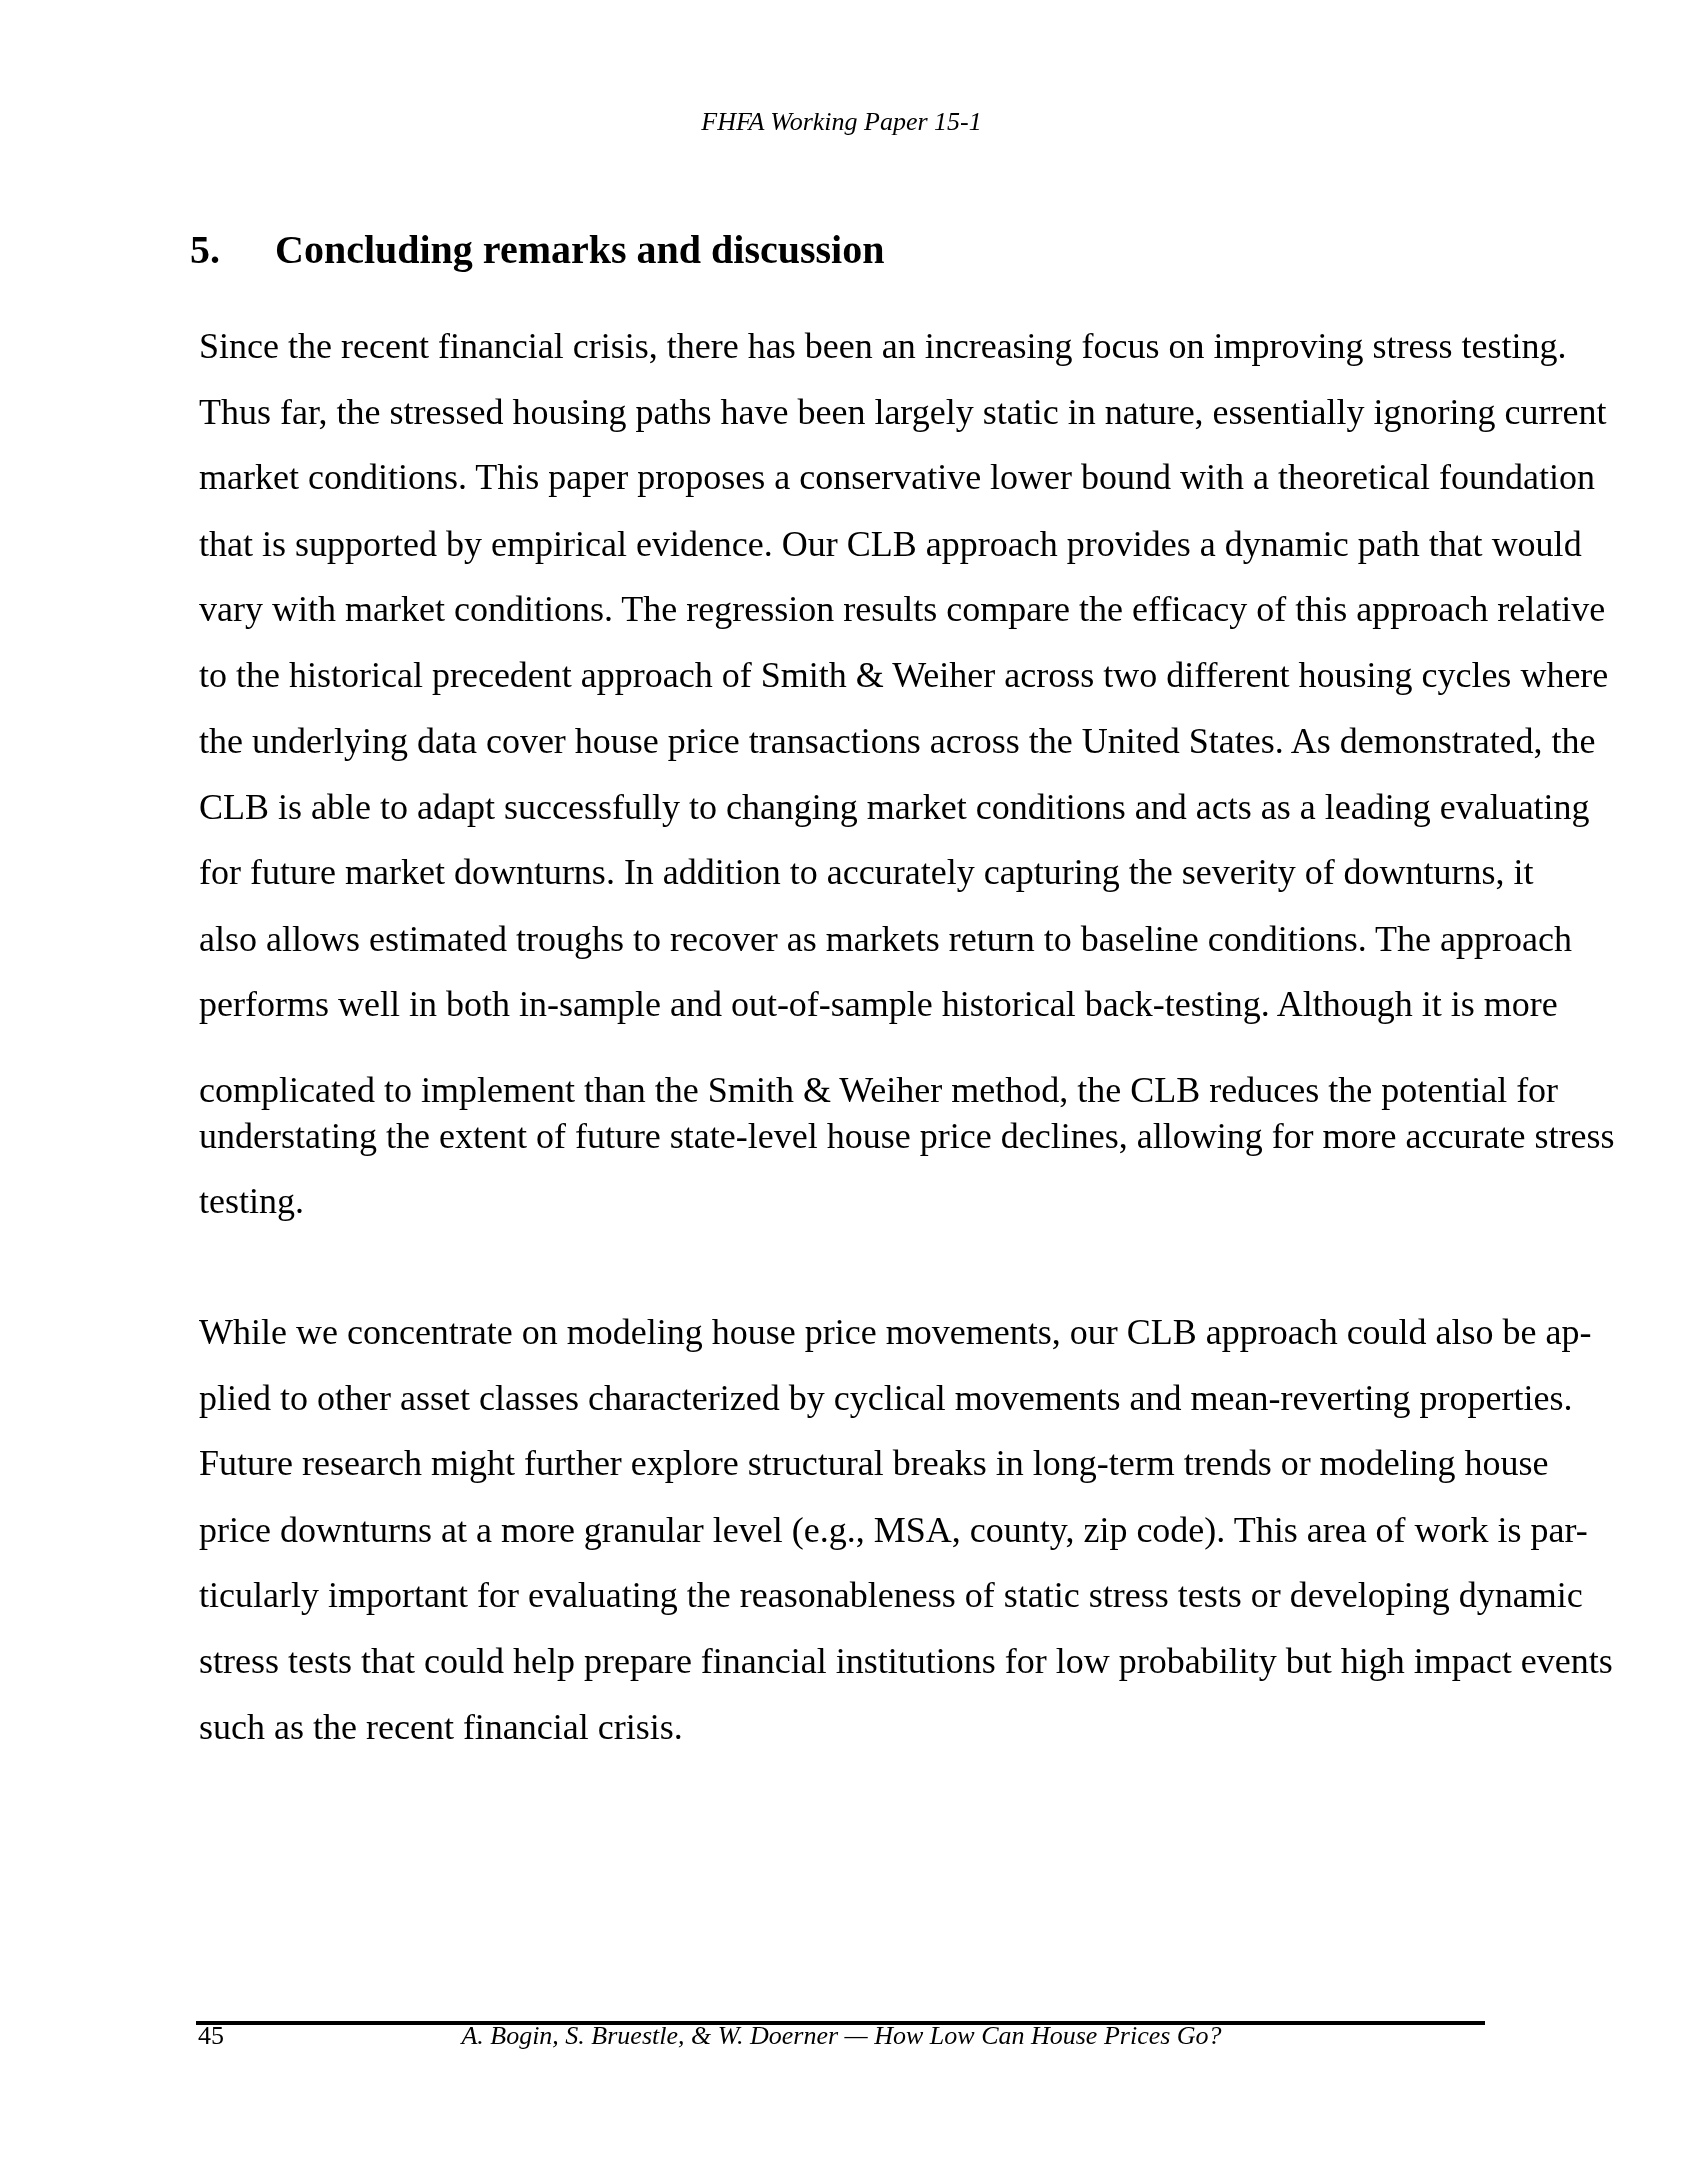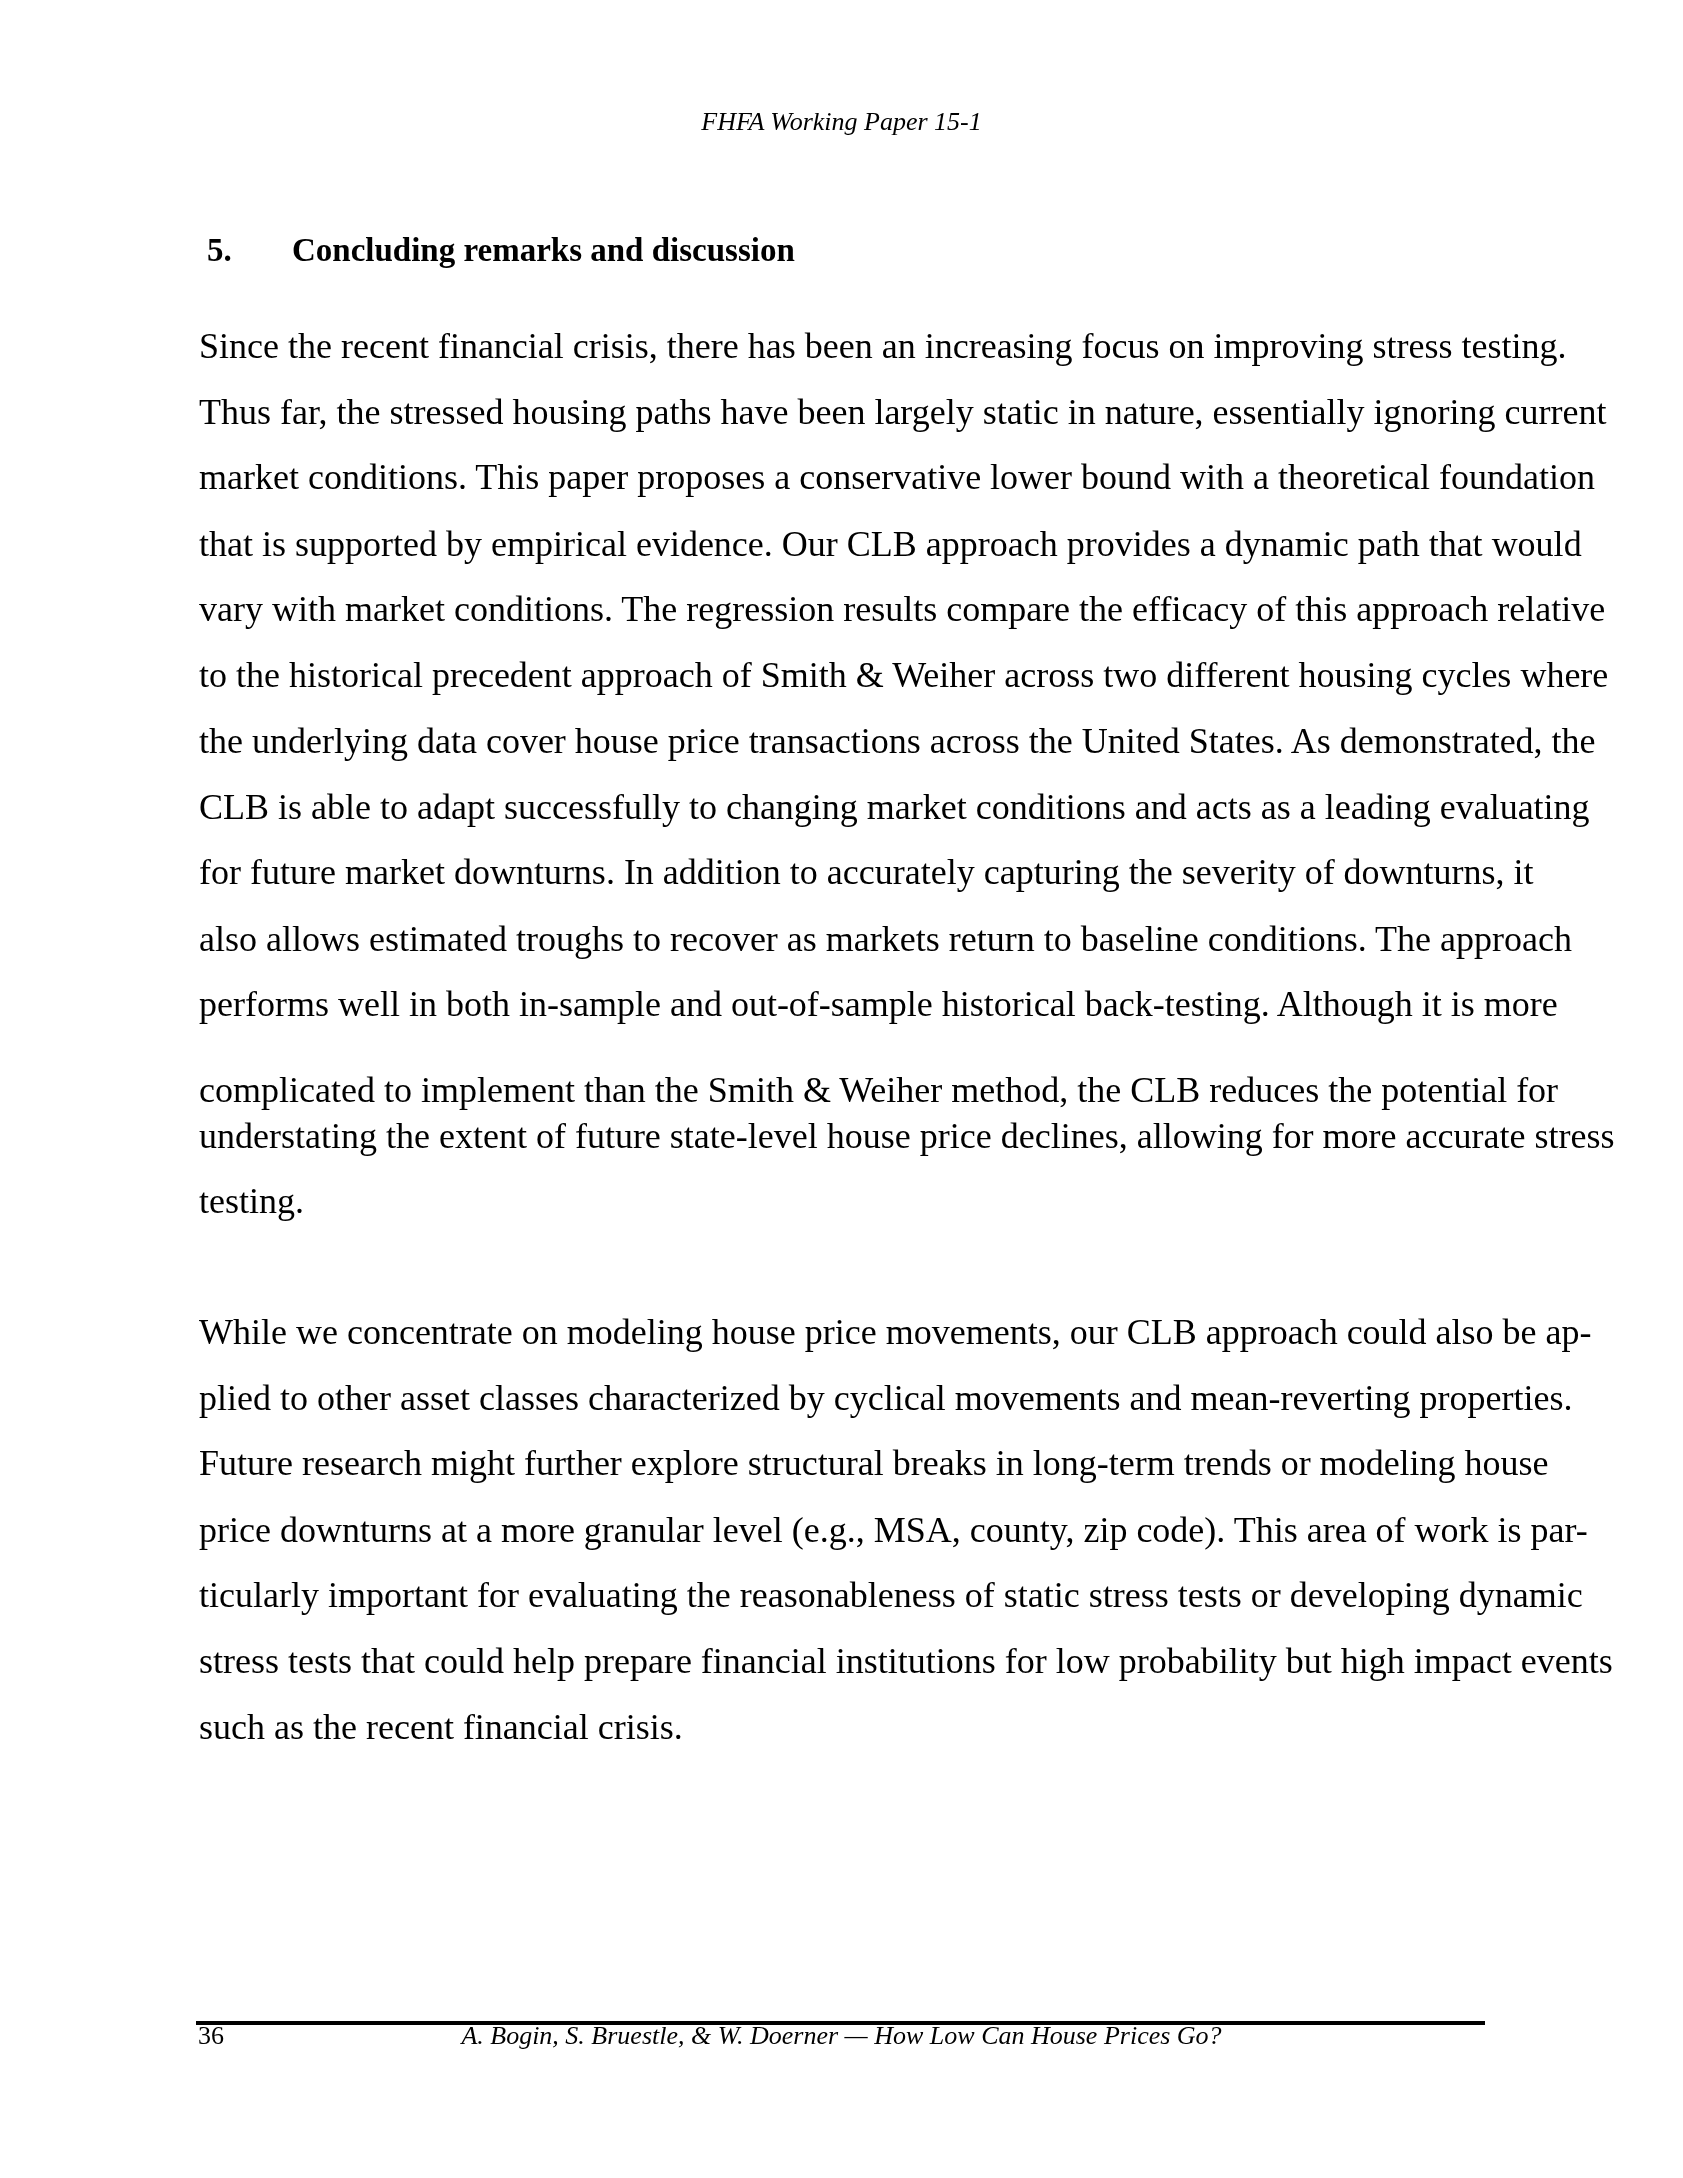--- a/index.html
+++ b/index.html
@@ -28,24 +28,24 @@
     width: 1683px;
     top: 107px;
     text-align: center;
     font-style: italic;
     font-size: 26px;
     line-height: 30px;
     white-space: nowrap;
   }
   .section-heading {
     position: absolute;
-    left: 207px;
+    left: 190px;
     top: 229px;
     font-weight: bold;
-    font-size: 33px;
+    font-size: 40px;
     line-height: 42px;
     white-space: nowrap;
     font-family: Liberation Serif, serif;
   }
   .section-heading .num {
     display: inline-block;
     width: 85px;
   }
   .body-line {
     position: absolute;
@@ -122,17 +122,17 @@
     <div class="body-line" style="top:1312px">While we concentrate on modeling house price movements, our CLB approach could also be ap-</div>
     <div class="body-line" style="top:1378px">plied to other asset classes characterized by cyclical movements and mean-reverting properties.</div>
     <div class="body-line" style="top:1443px">Future research might further explore structural breaks in long-term trends or modeling house</div>
     <div class="body-line" style="top:1510px">price downturns at a more granular level (e.g., MSA, county, zip code). This area of work is par-</div>
     <div class="body-line" style="top:1575px">ticularly important for evaluating the reasonableness of static stress tests or developing dynamic</div>
     <div class="body-line" style="top:1641px">stress tests that could help prepare financial institutions for low probability but high impact events</div>
     <div class="body-line last" style="top:1707px">such as the recent financial crisis.</div>
   </div>
 
   <div class="footer-rule"></div>
-  <div class="footer-page-number">36</div>
+  <div class="footer-page-number">45</div>
   <div class="footer-title">A. Bogin, S. Bruestle, &amp; W. Doerner — How Low Can House Prices Go?</div>
 
 </div>
 
 
 </body></html>

